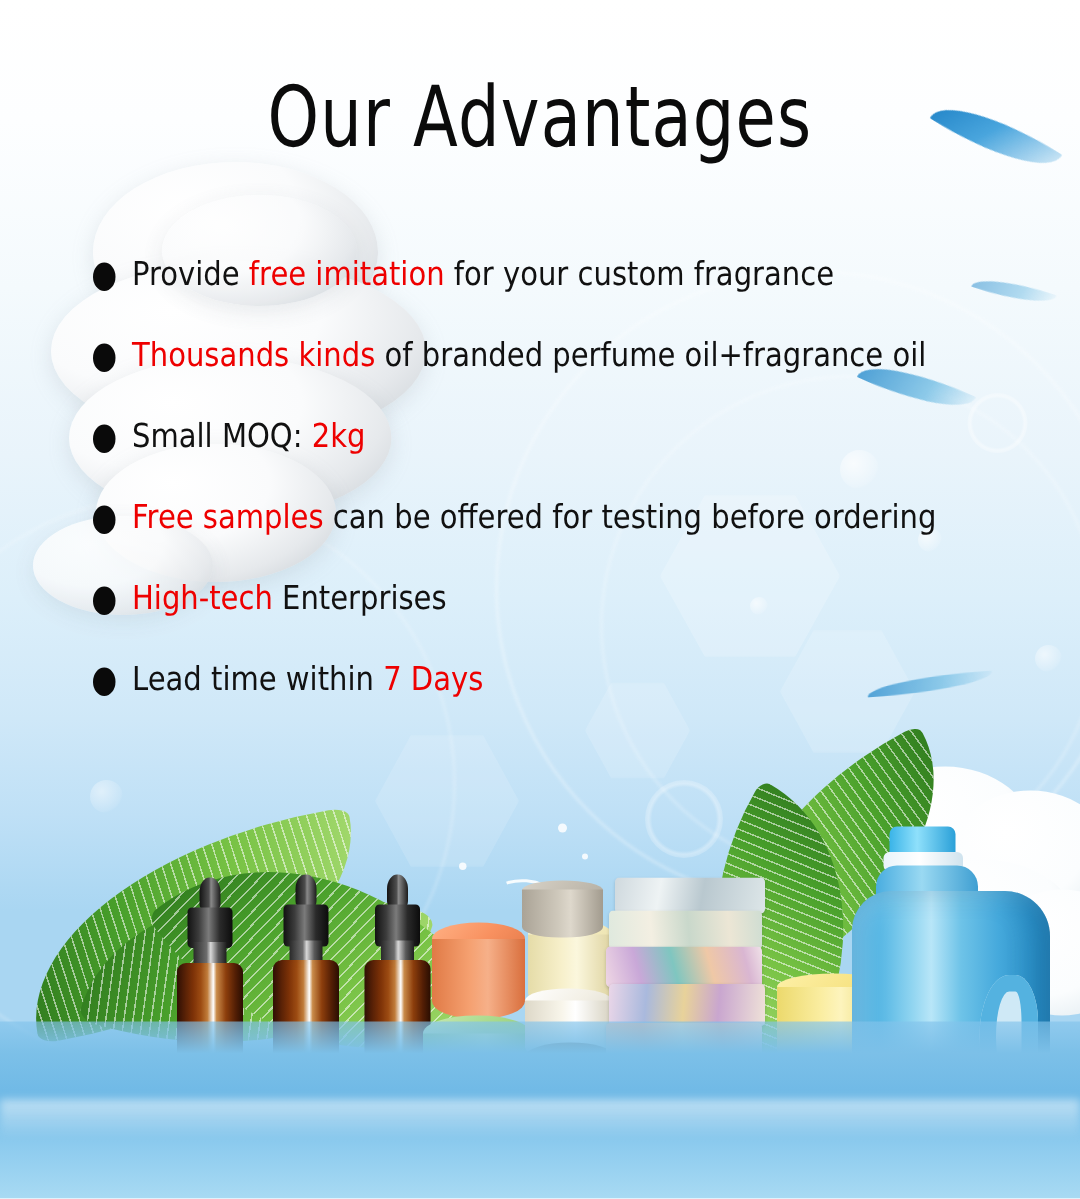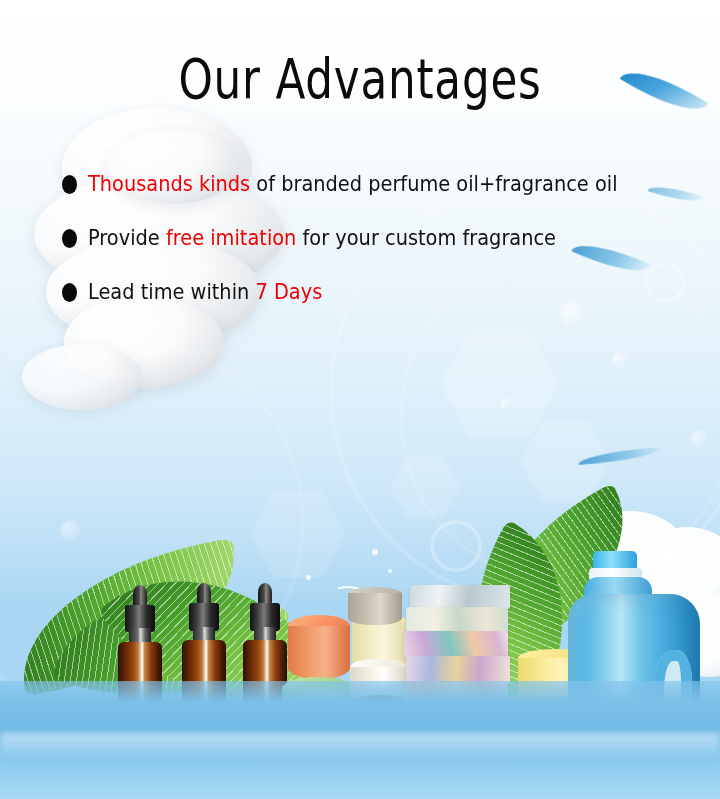--- a/index.html
+++ b/index.html
@@ -309,34 +309,52 @@
   </div>
 
   <div class="title">Our Advantages</div>
 
   <div class="bullets">
 
 
     <div class="bullet-row">
       <span class="bullet-dot"></span>
       <span class="bullet-text">
+        <span>Provide </span><span class="hl">free imitation</span><span> for your custom fragrance</span>
+      </span>
+    </div>
+
+    <div class="bullet-row">
+      <span class="bullet-dot"></span>
+      <span class="bullet-text">
         <span class="hl">Thousands kinds</span><span> of branded perfume oil+fragrance oil</span>
       </span>
     </div>
 
     <div class="bullet-row">
       <span class="bullet-dot"></span>
       <span class="bullet-text">
-        <span>Provide </span><span class="hl">free imitation</span><span> for your custom fragrance</span>
-      </span>
-    </div>
-
-
-
-
+        <span>Small MOQ: </span><span class="hl">2kg</span>
+      </span>
+    </div>
+
+    <div class="bullet-row">
+      <span class="bullet-dot"></span>
+      <span class="bullet-text">
+        <span class="hl">Free samples</span><span> can be offered for testing before ordering</span>
+      </span>
+    </div>
+
+
+    <div class="bullet-row">
+      <span class="bullet-dot"></span>
+      <span class="bullet-text">
+        <span class="hl">High-tech</span><span> Enterprises</span>
+      </span>
+    </div>
 
     <div class="bullet-row">
       <span class="bullet-dot"></span>
       <span class="bullet-text">
         <span>Lead time within </span><span class="hl">7 Days</span>
       </span>
     </div>
 
   </div>
 

